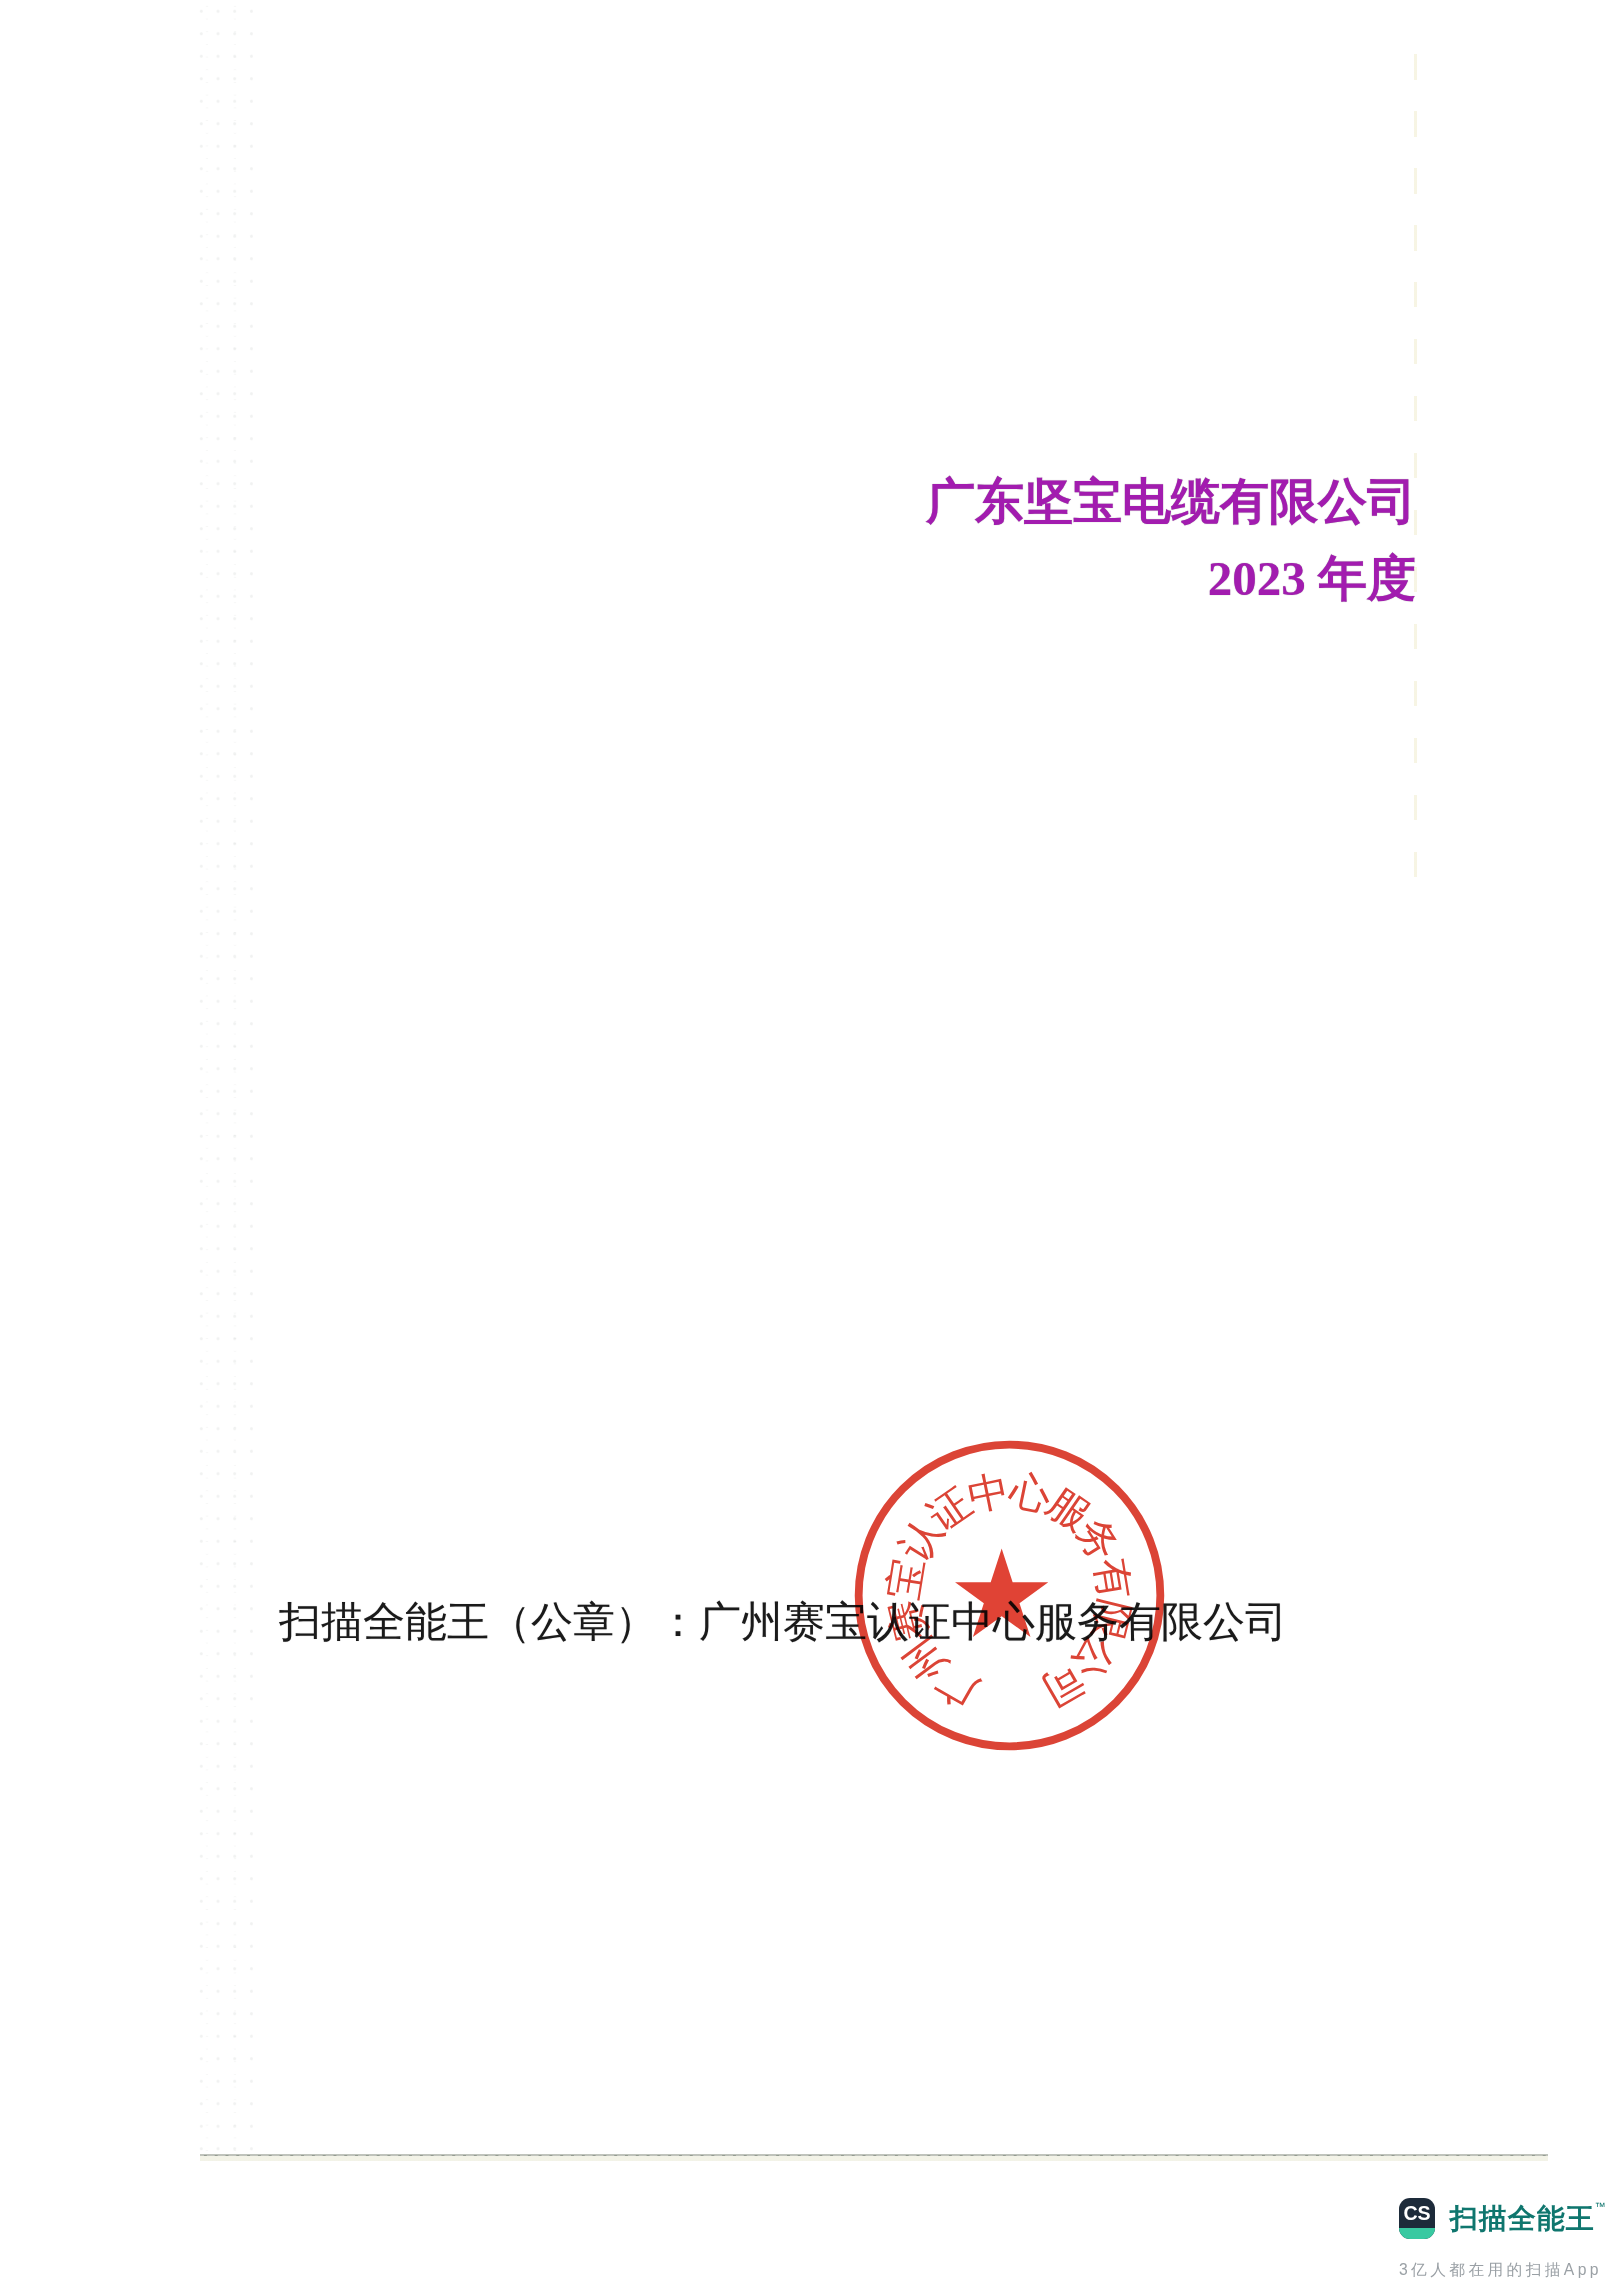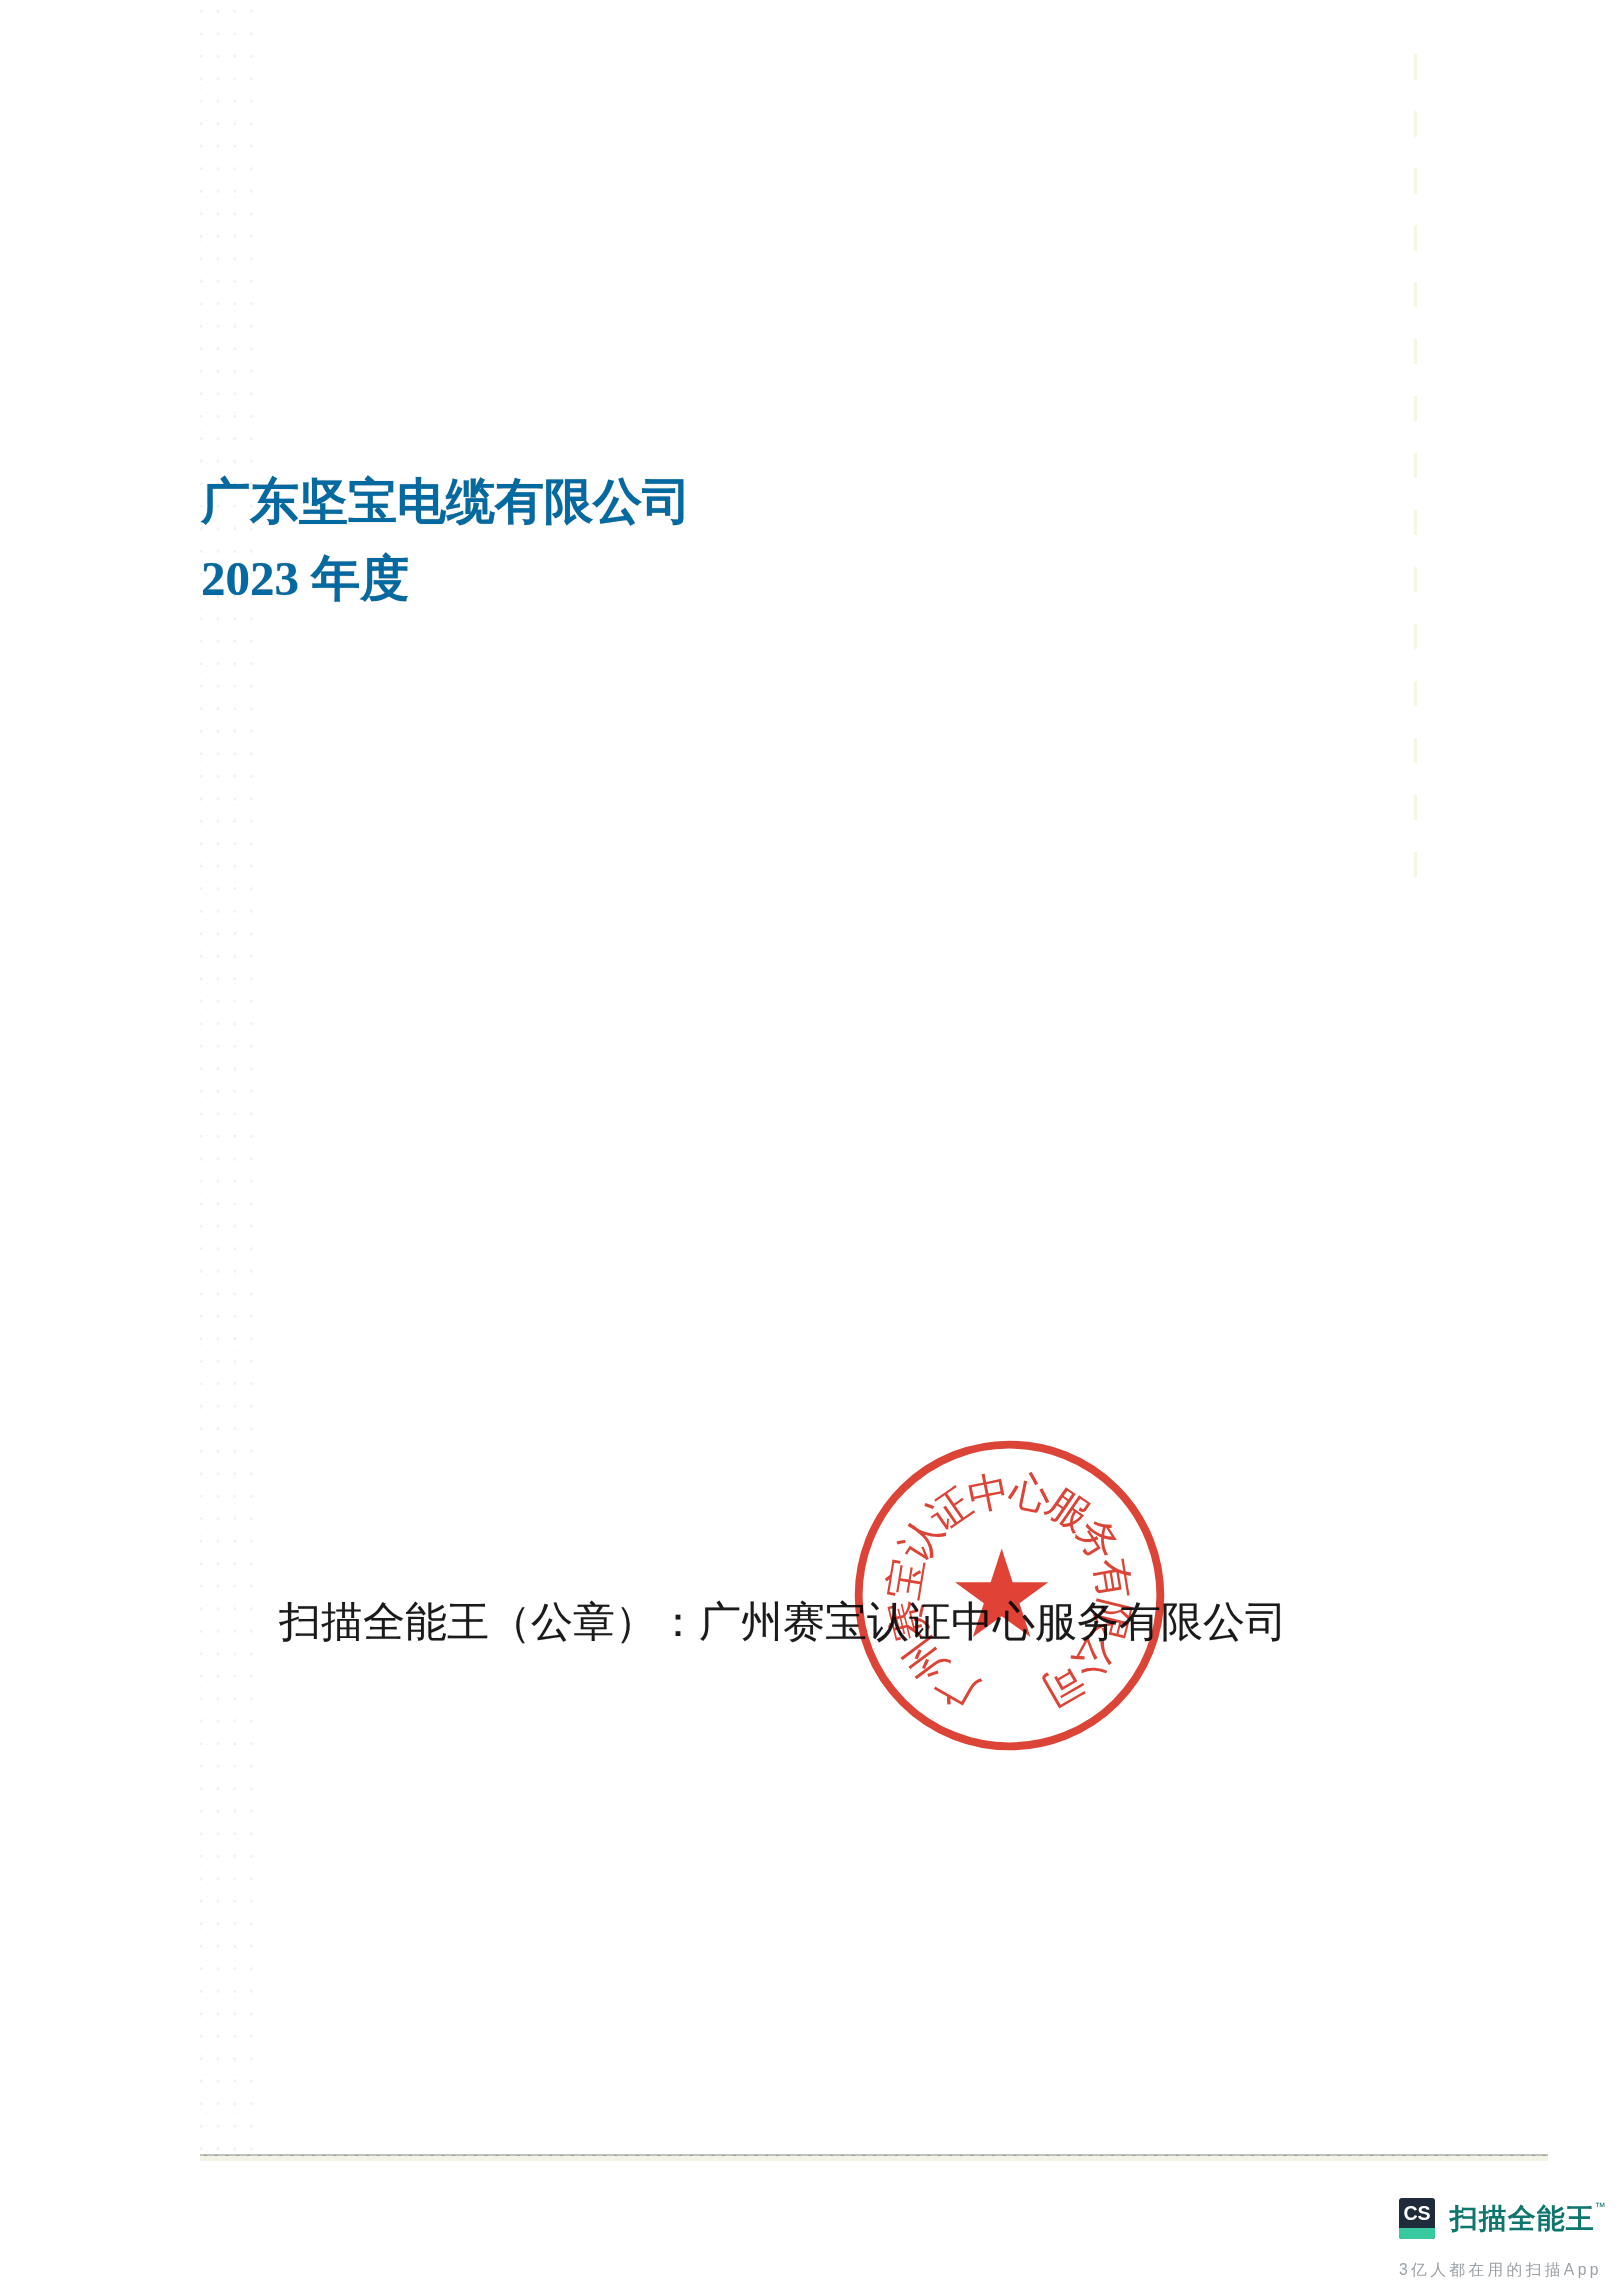--- a/index.html
+++ b/index.html
@@ -36,24 +36,24 @@
   .edge-right{
     position:absolute;left:1414px;top:54px;width:2.9px;height:833px;
     background:repeating-linear-gradient(to bottom,
       rgba(240,236,205,.9) 0 25.5px, rgba(255,255,255,0) 25.5px 57px);
     opacity:.6;
     pointer-events:none;
   }
   
   .title-block{
     position:absolute;left:201px;top:463px;width:1215px;
-    text-align:left;
+    text-align:right;
     font-weight:700;
     font-size:49px;line-height:77px;
-    color:#0369a1;
+    color:#a21caf;
     text-shadow:0 0 1px rgba(20,20,20,.4);
     letter-spacing:0px;
   }
   
   .info-line{
     position:absolute;
     font-size:42px;
     color:#1a1a1a;
     text-shadow:0 0 1px rgba(20,20,20,.3);
     white-space:nowrap;
@@ -72,21 +72,21 @@
     font-size:42px;
     font-weight:500;
   }
   
   .watermark{
     position:absolute;left:1399px;top:2198px;width:196px;
     font-family:"Liberation Sans","DejaVu Sans",sans-serif;
   }
   .wm-row{display:flex;align-items:flex-start;}
   .wm-icon{
-    position:relative;width:36px;height:41px;border-radius:3px;
+    position:relative;width:36px;height:41px;border-radius:11px;
     overflow:hidden;flex:0 0 auto;
   }
   .wm-icon .cs{
     position:absolute;left:0;top:0;width:100%;height:31px;
     display:flex;align-items:center;justify-content:center;
     color:#ffffff;font-weight:700;font-size:19.6px;letter-spacing:0px;
   }
   .wm-icon .strip{position:absolute;left:0;bottom:0;width:100%;height:10.8px;}
   .wm-name{
     margin-left:14.7px;margin-top:2px;

